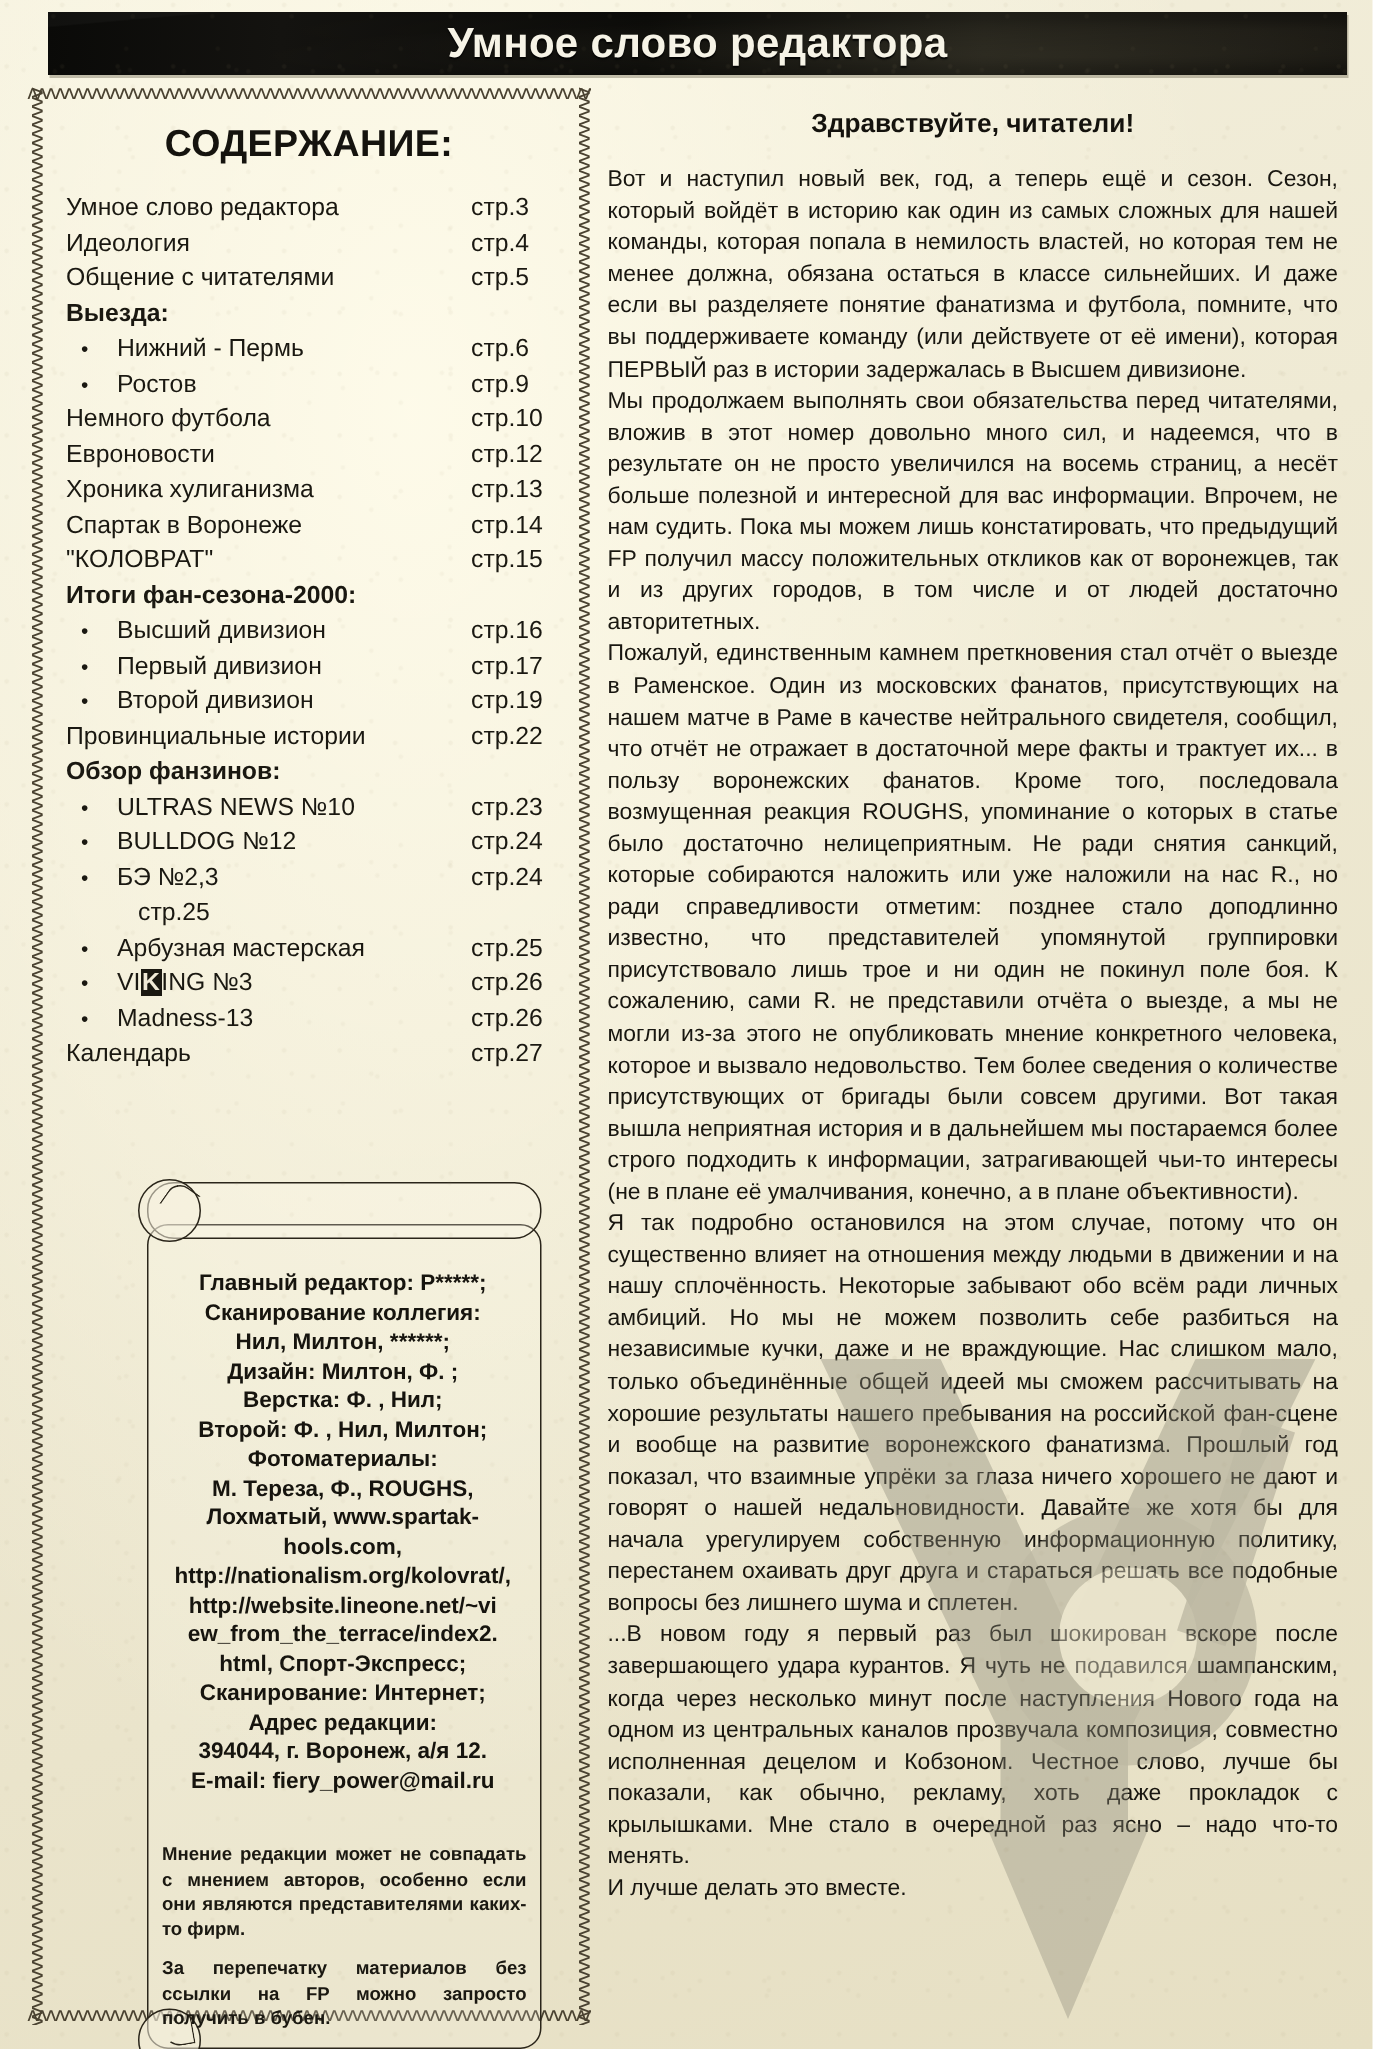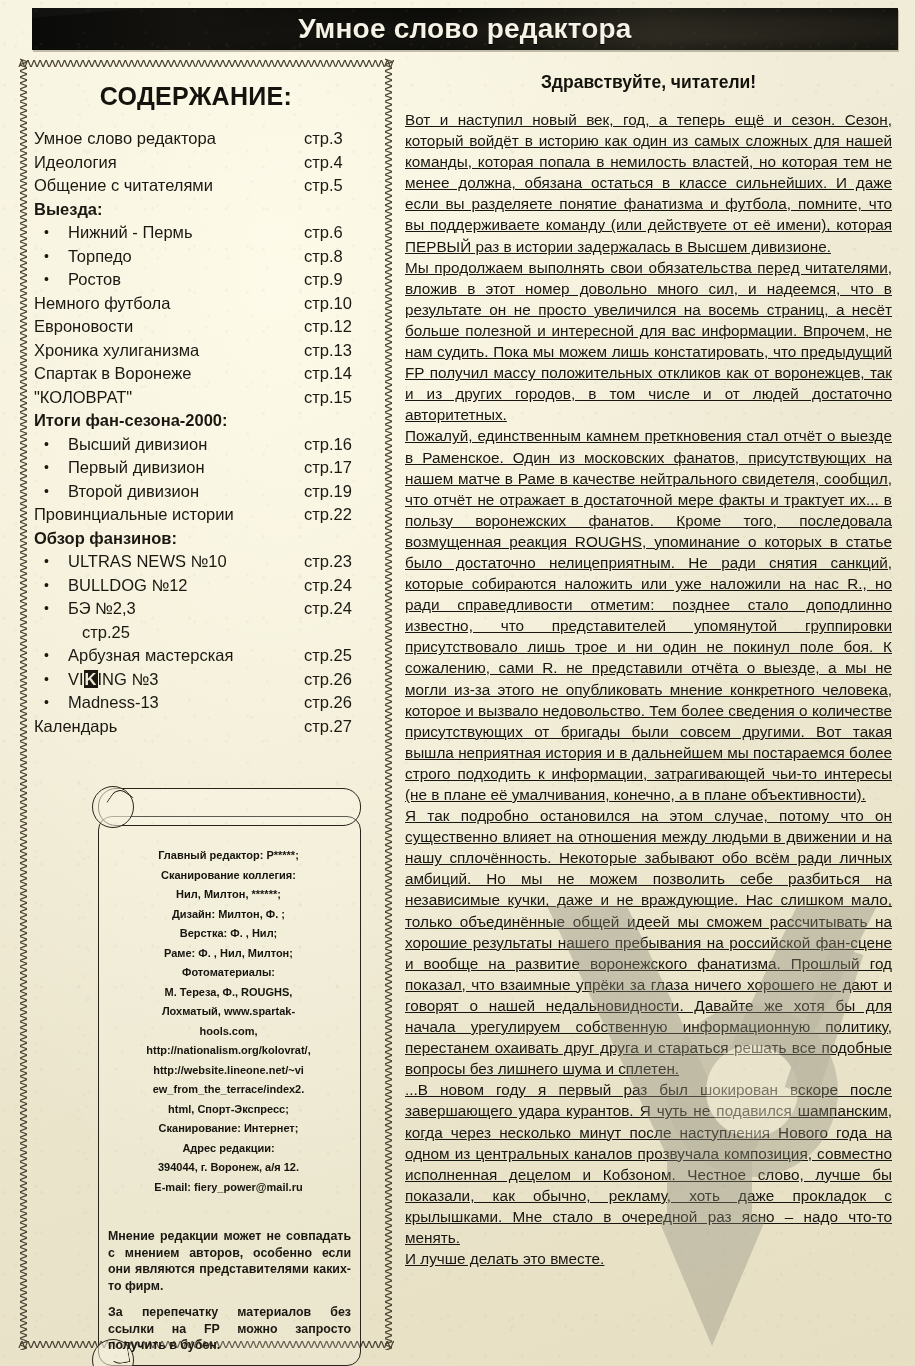--- a/index.html
+++ b/index.html
@@ -88,21 +88,21 @@
   }
   .zz-top    { left: 0; top: 0; width: 376px; height: 11px; }
   .zz-bottom { left: 0; bottom: 0; width: 376px; height: 11px; }
   .zz-left   { left: 0; top: 0; width: 11px; height: 1292px;
                writing-mode: vertical-rl; }
   .zz-right  { right: 0; top: 0; width: 11px; height: 1292px;
                writing-mode: vertical-rl; }
   
   .toc-inner {
     position: absolute;
-    left: 4px;
+    left: 14px;
     top: 16px;
     width: 348px;
   }
   .toc-head {
     font-size: 25px;
     font-weight: bold;
     color: #15130e;
     text-align: center;
     margin: 8px 0 16px 0;
     letter-spacing: .3px;
@@ -192,21 +192,21 @@
     border-top-color: transparent;
     border-radius: 0 0 0 60%;
     transform: rotate(-10deg);
   }
   .credits {
     position: absolute;
     left: 8px;
     top: 58px;
     width: 245px;
     text-align: center;
-    font-size: 11px;
+    font-size: 15px;
     font-weight: bold;
     color: #16140e;
     line-height: 19.5px;
   }
   .credits .line { white-space: nowrap; }
   .credits .wrapline { white-space: normal; word-break: break-all; }
   .disclaimer {
     position: absolute;
     left: 10px;
     width: 243px;
@@ -232,21 +232,20 @@
     text-align: center;
     margin-bottom: 16px;
   }
   .edit-col p {
     margin: 0;
     font-size: 15.3px;
     line-height: 21.1px;
     color: #181610;
     text-align: justify;
     text-justify: inter-word;
-    text-decoration: underline;
   }
   
   .watermark {
     position: absolute;
     right: 8px;
     bottom: 10px;
     width: 400px;
     height: 470px;
     pointer-events: none;
     opacity: .45;
@@ -285,24 +284,20 @@
           </div>
           <div class="toc-row group">
             <span class="t">Выезда:</span>
             <span class="p"></span>
           </div>
           <div class="toc-row sub">
             <span class="t">Нижний - Пермь</span>
             <span class="p">стр.6</span>
           </div>
           <div class="toc-row sub">
-            <span class="t">Торпедо</span>
-            <span class="p">стр.8</span>
-          </div>
-          <div class="toc-row sub">
             <span class="t">Ростов</span>
             <span class="p">стр.9</span>
           </div>
           <div class="toc-row">
             <span class="t">Немного футбола</span>
             <span class="p">стр.10</span>
           </div>
           <div class="toc-row">
             <span class="t">Евроновости</span>
             <span class="p">стр.12</span>
@@ -382,21 +377,21 @@
       <div class="scroll-top-roll"></div>
       <div class="curl-tl"></div>
       <div class="curl-bl"></div>
 
       <div class="credits" id="credits">
           <div class="line">Главный редактор: Р*****;</div>
           <div class="line">Сканирование коллегия:</div>
           <div class="line">Нил, Милтон, ******;</div>
           <div class="line">Дизайн: Милтон, Ф. ;</div>
           <div class="line">Верстка: Ф. , Нил;</div>
-          <div class="line">Раме: Ф. , Нил, Милтон;</div>
+          <div class="line">Второй: Ф. , Нил, Милтон;</div>
           <div class="line">Фотоматериалы:</div>
           <div class="line">М. Тереза, Ф., ROUGHS,</div>
           <div class="line">Лохматый, www.spartak-</div>
           <div class="line">hools.com,</div>
           <div class="wrapline">http://nationalism.org/kolovrat/,</div>
           <div class="wrapline">http://website.lineone.net/~vi</div>
           <div class="wrapline">ew_from_the_terrace/index2.</div>
           <div class="line">html, Спорт-Экспресс;</div>
           <div class="line">Сканирование: Интернет;</div>
           <div class="line">Адрес редакции:</div>

